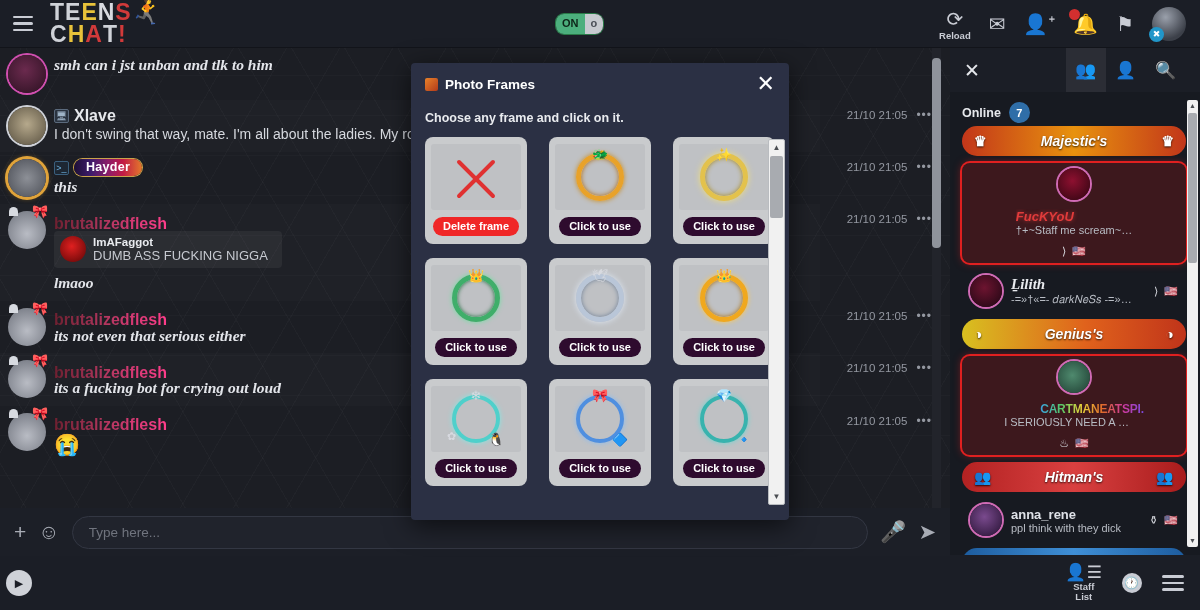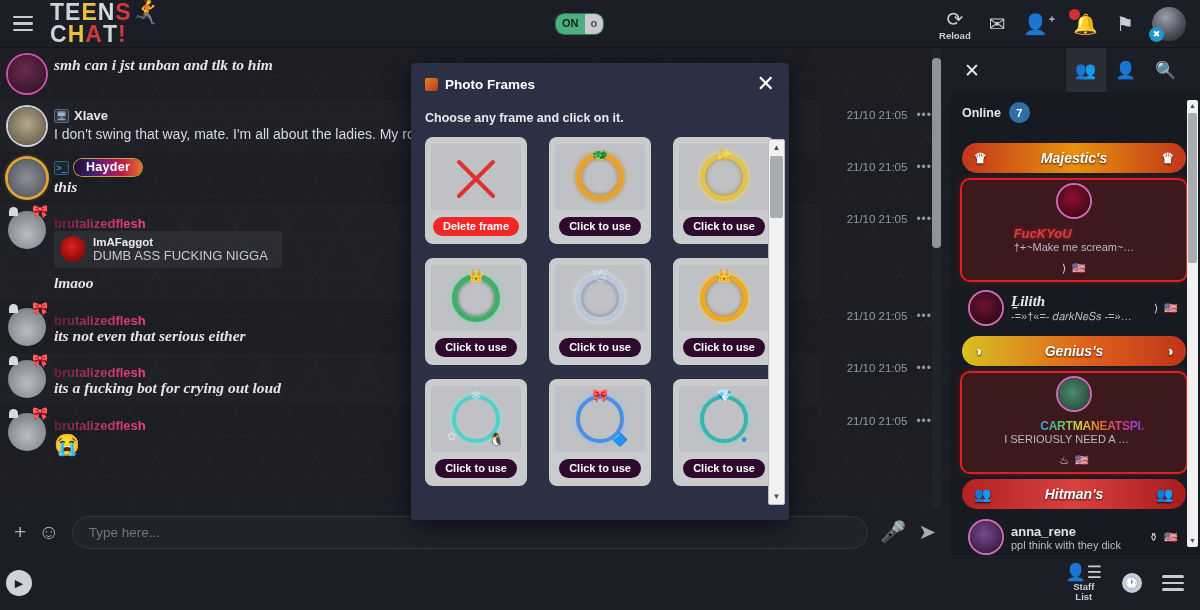--- a/index.html
+++ b/index.html
@@ -58,21 +58,21 @@
   .av.hk { background:radial-gradient(circle at 50% 60%,#b9bcc4,#6d717b); }
   .av.hk::before { content:"🎀"; position:absolute; top:-7px; right:-3px; font-size:13px; }
   .av.hk::after { content:""; position:absolute; top:-4px; left:1px; width:9px; height:9px;
     background:#d7dae0; border-radius:50% 50% 0 0; }
   .av.gold { background:radial-gradient(circle at 50% 50%,#8d9097,#4a4d55);
     box-shadow:0 0 0 3px #e0a33a, 0 0 6px #c98c20; }
   .av.purple { background:radial-gradient(circle at 45% 40%,#6b2a4e,#2a1020); box-shadow:0 0 0 2px #d14fb0; }
   .av.sepia { background:radial-gradient(circle at 50% 45%,#b6a98c,#564e3e); box-shadow:0 0 0 2px #cfd2d8; }
   .mbody { flex:1; min-width:0; }
   .mhead { display:flex; align-items:center; gap:5px; height:17px; margin-bottom:1px; }
-  .uname { font-size:13px; font-weight:bold; }
+  .uname { font-size:16px; font-weight:bold; }
   .uname.pinkgrad { background:linear-gradient(90deg,#6d2030 0%,#b1365e 45%,#ff3d8b 100%);
     -webkit-background-clip:text; background-clip:text; color:transparent;margin-top:8px; }
   .uname.plain { color:#e6e8ec; }
   .badge-sq { width:15px; height:14px; border-radius:2px; background:#1d2733;
     border:1px solid #3a5f7d; font-size:9px; color:#6fb3e0; display:flex;
     align-items:center; justify-content:center; }
   .badge-sq.mac { background:#2a3340; border-color:#5b6a7d; color:#9fb4c8; }
   .namepill { display:inline-flex; align-items:center; padding:1px 12px 2px;
     border-radius:11px; font-size:12.5px; font-weight:bold; color:#fff;
     background:linear-gradient(90deg,#1d1036 0%,#3d1b6b 25%,#8b1d6a 50%,#c21a45 72%,#e4792b 100%);
@@ -147,21 +147,21 @@
   .side { position:absolute; top:48px; right:0; width:250px; height:562px; background:#1b1e26; }
   .side-tabs { height:44px; display:flex; align-items:center; padding:0 14px; }
   .side-tabs .x { font-size:19px; color:#e6e8ec; cursor:pointer; }
   .side-tabs .grp { margin-left:auto; display:flex; align-items:center; }
   .stab { width:40px; height:44px; display:flex; align-items:center; justify-content:center;
     font-size:17px; color:#c9ccd4; cursor:pointer; }
   .stab.active { background:rgba(255,255,255,.07); }
   .side-body { position:relative; height:463px; background:#171a21;
     padding:10px 14px 0 12px; overflow:hidden; }
   .online { display:flex; align-items:center; gap:8px; font-size:12.5px;
-    font-weight:bold; color:#e6e8ec; margin-bottom:20px; }
+    font-weight:bold; color:#e6e8ec; margin-bottom:3px; }
   .online .cnt { width:21px; height:21px; border-radius:50%; background:#2f6ea8;
     color:#fff; font-size:11px; display:flex; align-items:center; justify-content:center; }
   .ulist { display:flex; flex-direction:column; gap:7px; }
   .banner { height:30px; border-radius:15px; display:flex; align-items:center;
     justify-content:center; position:relative; font-weight:bold; font-size:14px;
     color:#fff; text-shadow:0 1px 2px rgba(0,0,0,.8); font-style:italic; cursor:pointer; }
   .banner .ic { position:absolute; font-size:14px; font-style:normal; }
   .banner .ic.l { left:12px; } .banner .ic.r { right:12px; }
   .banner.majestic { background:linear-gradient(90deg,#c2361a,#e8920e 50%,#c2361a); }
   .banner.genius   { background:linear-gradient(90deg,#d8c020,#e0621c 55%,#c0341a); }
@@ -474,21 +474,21 @@
       <div class="ulist">
           <div class="banner majestic">
             <span class="ic l">♛</span>
             <span>Majestic's</span>
             <span class="ic r">♛</span>
           </div>
           <div class="urow hl">
             <div class="uav r1"></div>
             <div class="uinfo">
               <div class="un red">FucKYoU</div>
-              <div class="ust">†+~Make me scream~…</div>
+              <div class="ust">†+~Staff me scream~…</div>
             </div>
             <div class="uright">
               <span>⟩</span>
               <span>🇺🇸</span>
             </div>
           </div>
           <div class="urow">
             <div class="uav r2"></div>
             <div class="uinfo">
               <div class="un wht">Ḻilith</div>

